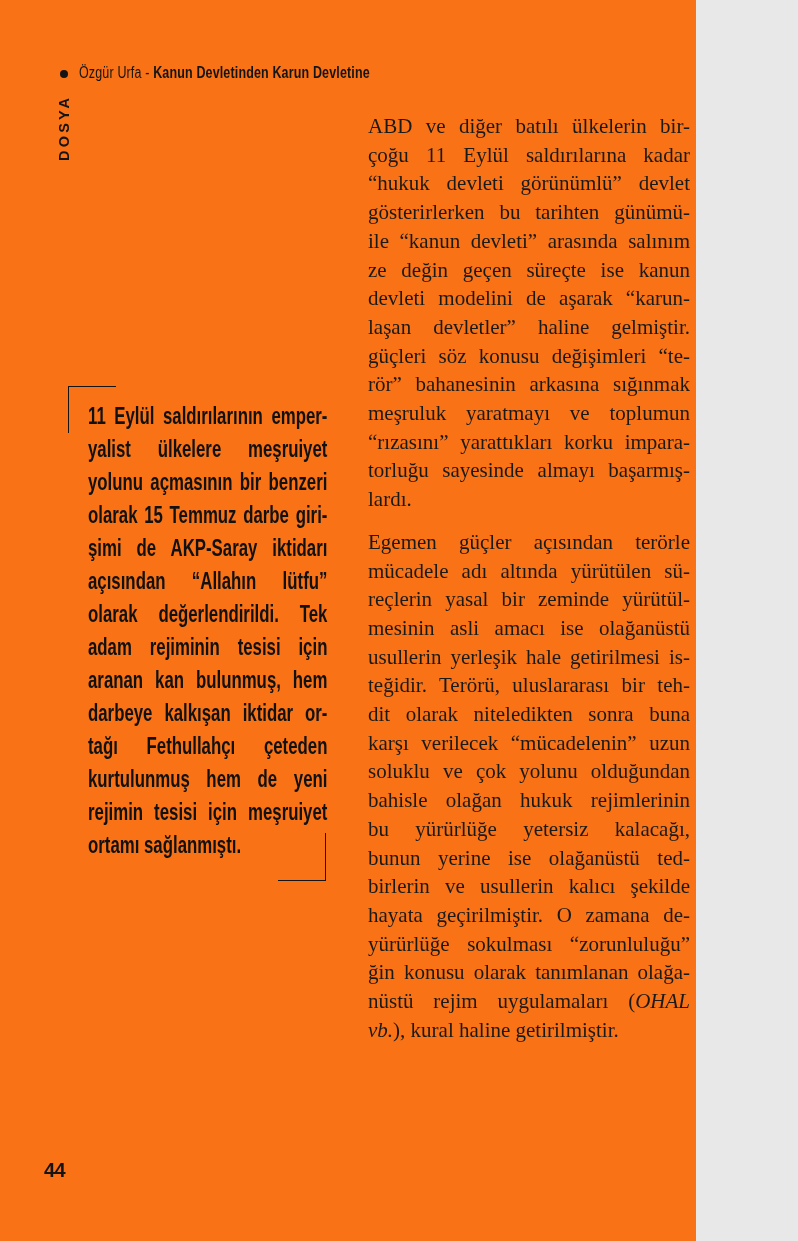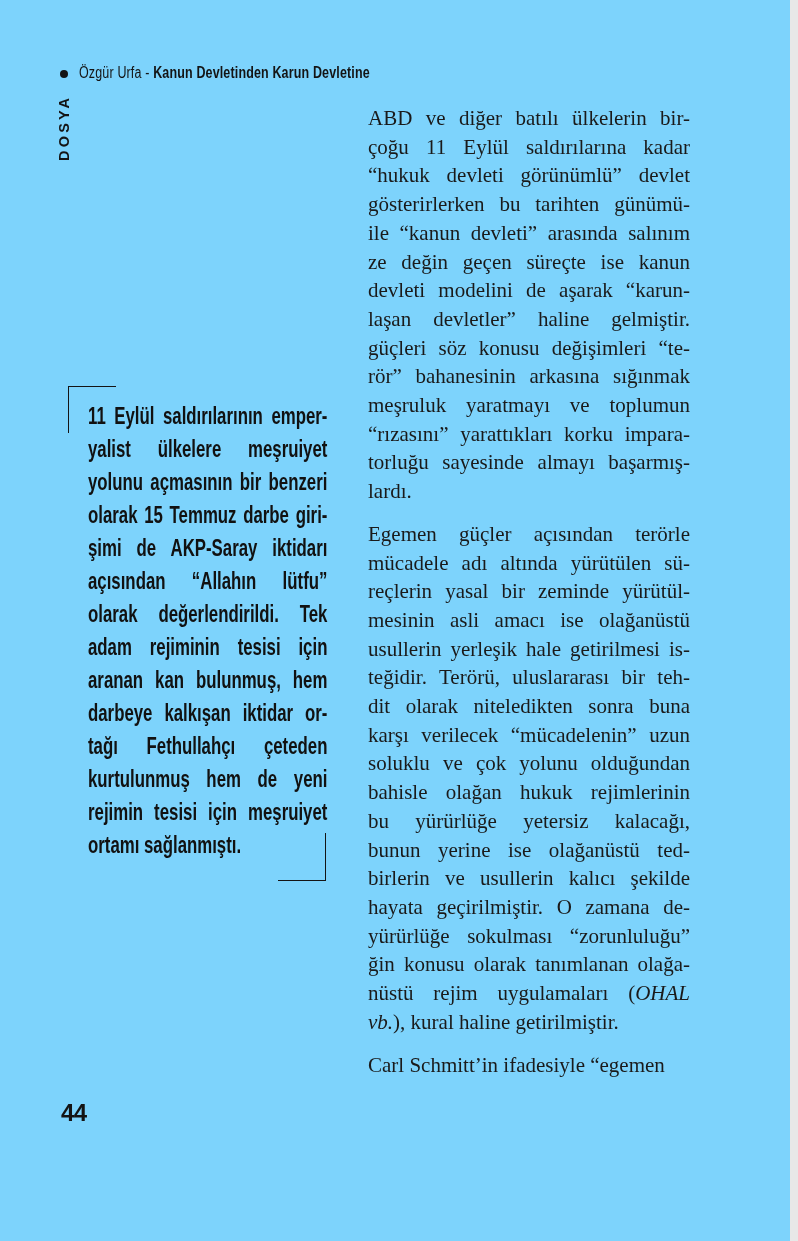--- a/index.html
+++ b/index.html
@@ -1,20 +1,20 @@
 <!DOCTYPE html>
 <html><head>
 <meta charset="utf-8">
 <style>
   html, body { margin: 0; padding: 0; background: #e8e8e8; }
   .page {
     position: relative;
-    width: 790px;
+    width: 696px;
     height: 1241px;
-    background: #7dd3fc;
+    background: #f97316;
     overflow: hidden;
     font-family: "Liberation Sans", sans-serif;
     color: #141414;
     text-decoration: underline;
   }
 
   
   .header-bullet {
     position: absolute;
     left: 60px; top: 70px;
@@ -78,35 +78,34 @@
   
   .article {
     position: absolute;
     left: 368px; top: 104px;
     width: 322px;
     font-family: "Liberation Serif", serif;
     font-size: 21px;
     line-height: 28.7px;
     color: #1a1a1a;
   }
-  .article .paragraph { margin: 0 0 14px 0; }
+  .article .paragraph { margin: 8px 0 14px 0; }
   .italic { font-style: italic; }
 
   
   .line { text-align: justify; text-align-last: justify; }
   .line-last { text-align-last: left; }
 
   
   .page-number {
     position: absolute;
-    left: 44px; top: 1099px;
+    left: 44px; top: 1159px;
     font-weight: 700;
-    font-size: 24px;
+    font-size: 20px;
     letter-spacing: -0.5px;
-    margin-left: 17px;
   }
 </style>
 </head>
 <body>
 
 <div class="page">
 
   <span class="header-bullet"></span>
   <div class="header-text">
     <span class="header-author">Özgür Urfa - </span><span class="header-title">Kanun Devletinden Karun Devletine</span>
@@ -163,20 +162,17 @@
         <div class="line">bahisle olağan hukuk rejimlerinin</div>
         <div class="line">bu yürürlüğe yetersiz kalacağı,</div>
         <div class="line">bunun yerine ise olağanüstü ted-</div>
         <div class="line">birlerin ve usullerin kalıcı şekilde</div>
         <div class="line">hayata geçirilmiştir. O zamana de-</div>
         <div class="line">yürürlüğe sokulması “zorunluluğu”</div>
         <div class="line">ğin konusu olarak tanımlanan olağa-</div>
         <div class="line"><span>nüstü rejim uygulamaları (</span><span class="italic">OHAL</span></div>
         <div class="line line-last"><span class="italic">vb.</span><span>), kural haline getirilmiştir.</span></div>
       </div>
-    <div class="paragraph">
-        <div class="line line-last">Carl Schmitt’in ifadesiyle “egemen</div>
-      </div>
   </div>
 
   <div class="page-number">44</div>
 
 </div>
 
 </body></html>

